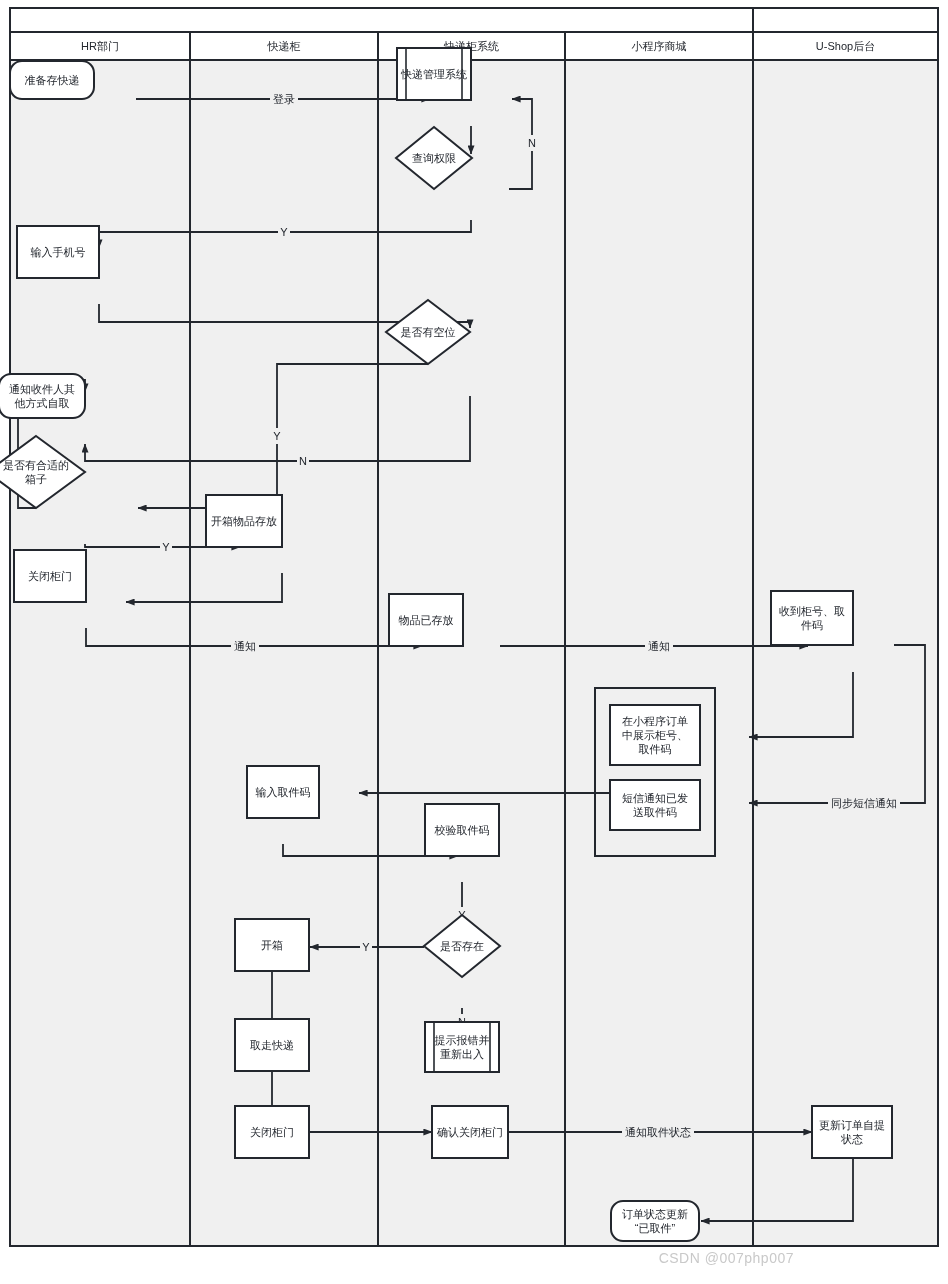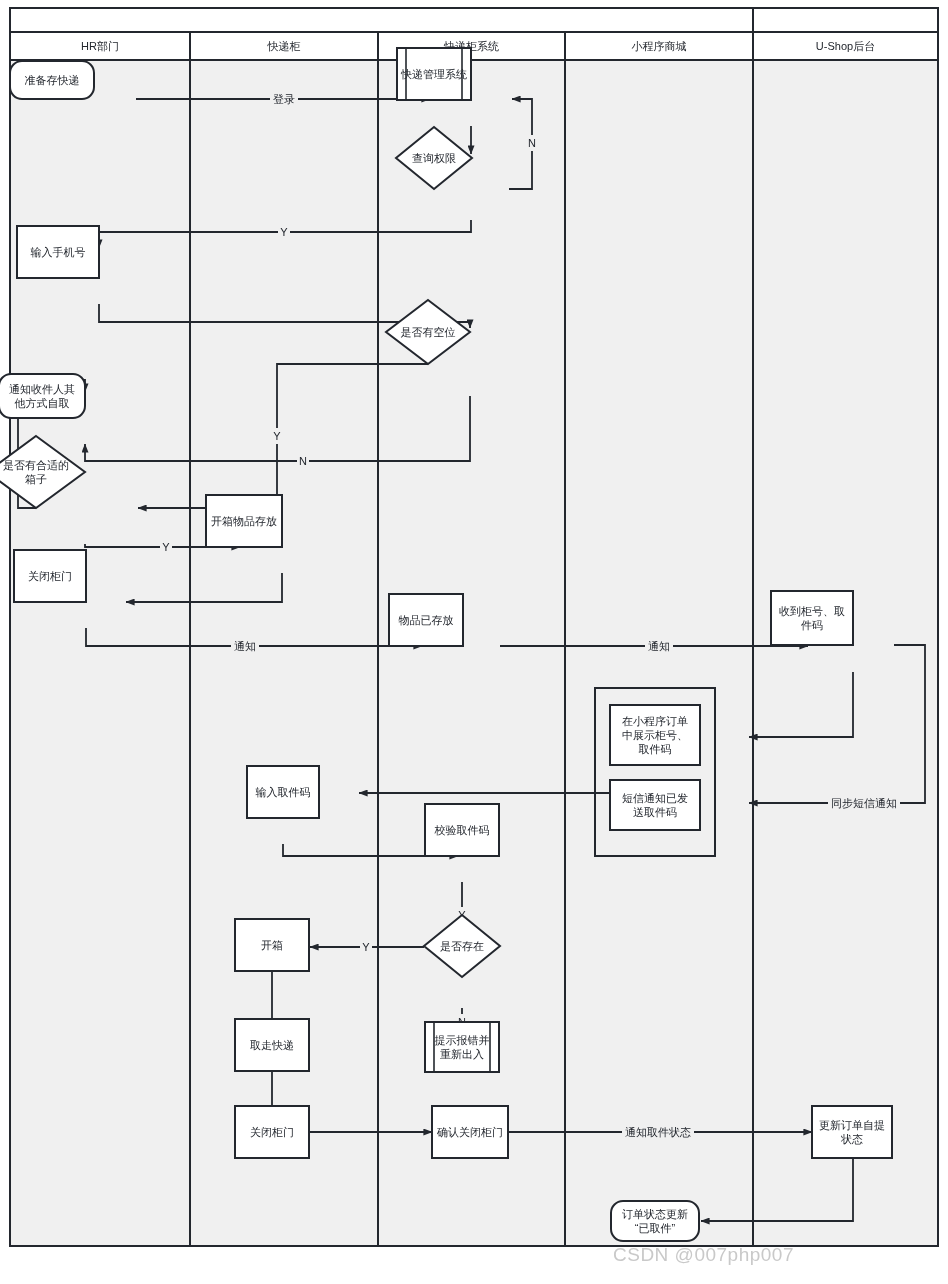--- a/index.html
+++ b/index.html
@@ -80,21 +80,21 @@
     font-size: 11px;
     fill: #23272e;
     text-anchor: middle;
     dominant-baseline: middle;
   }
   .watermark {
     position: absolute;
     right: 10px;
     bottom: 18px;
     font-family: "Liberation Sans", "DejaVu Sans", sans-serif;
-    font-size: 19px;
+    font-size: 14px;
     color: #c9c9c9;
     letter-spacing: 0.5px;
     user-select: none;
   }
 </style>
 </head>
 <body>
 
 <div id="diagram-root">
   <svg id="flow" viewBox="0 0 948 1284">

